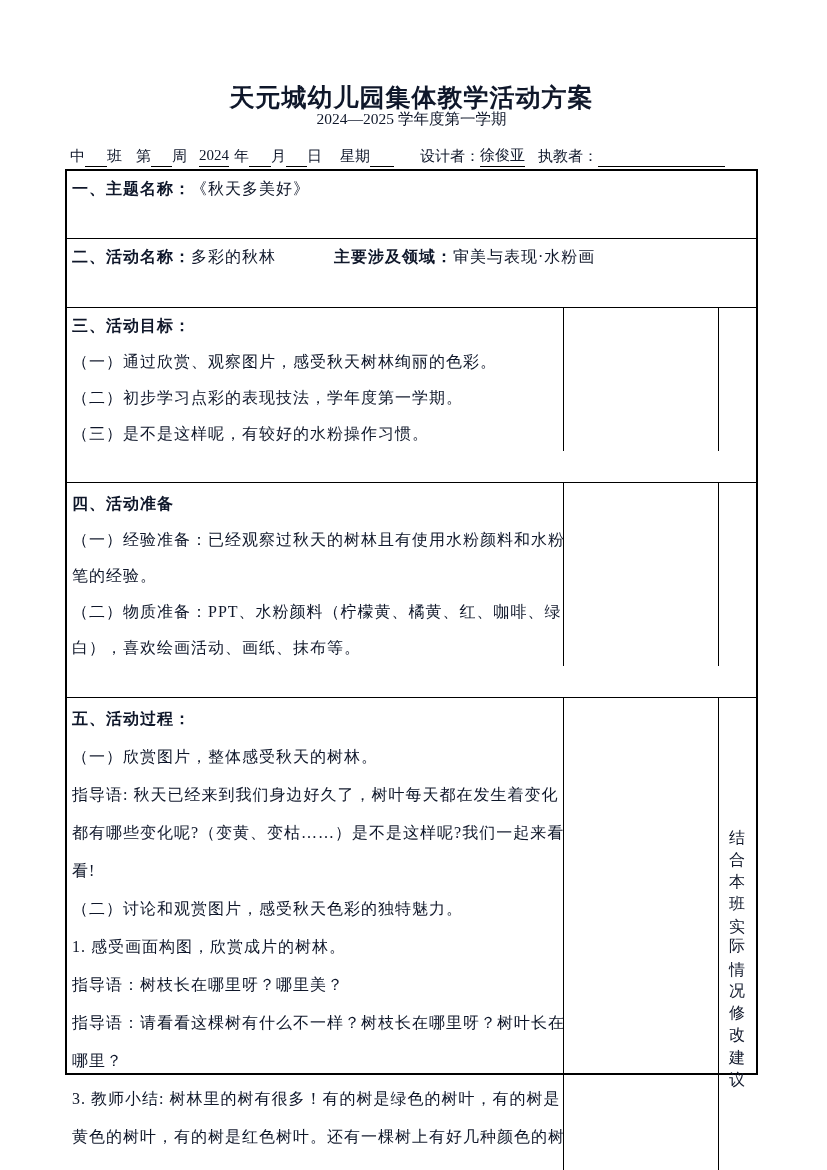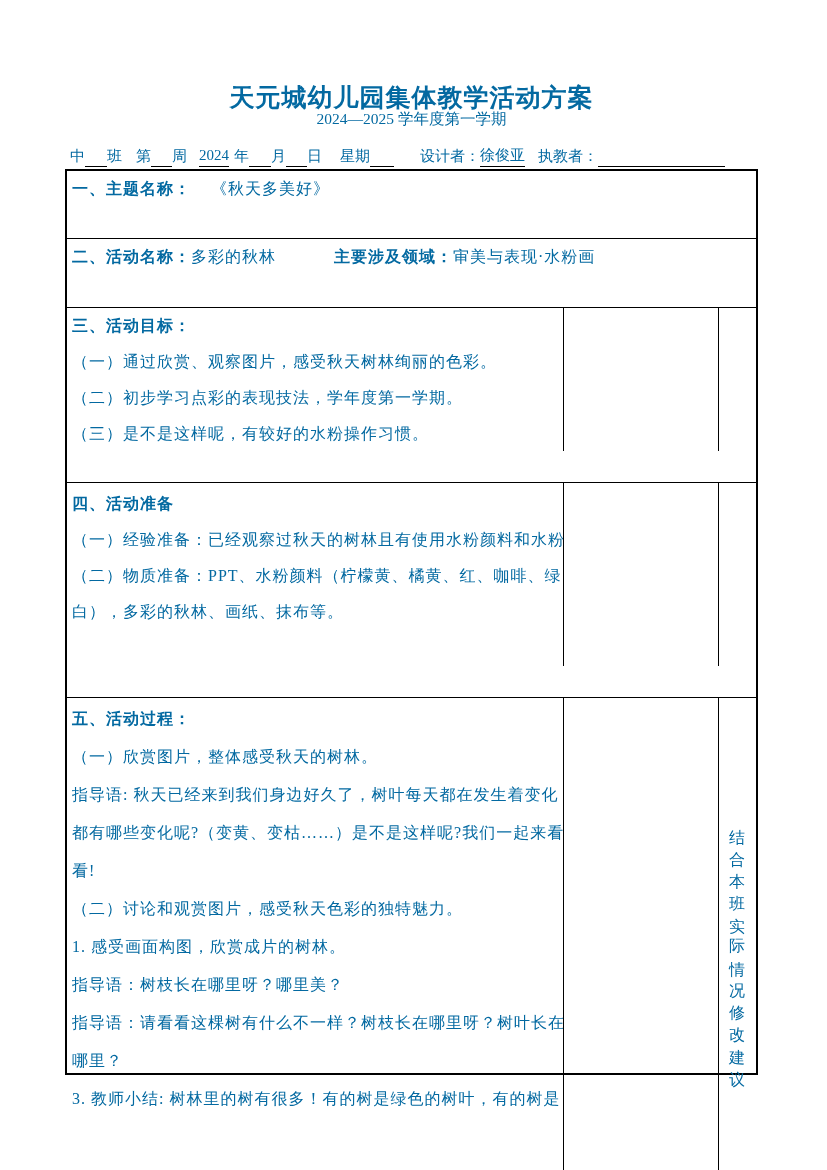--- a/index.html
+++ b/index.html
@@ -1,19 +1,19 @@
 <!DOCTYPE html>
 <html><head>
 <meta charset="utf-8">
 <style>
   html,body{margin:0;padding:0;background:#888;}
   *{box-sizing:border-box;}
   .page{
     position:relative;width:827px;height:1170px;background:#ffffff;
-    font-family:"Liberation Serif", serif;color:#0369a1;margin:0 auto;overflow:hidden;
+    font-family:"Liberation Serif", serif;color:#0f172a;margin:0 auto;overflow:hidden;
   }
   .doc-title{
     position:absolute;top:80px;left:65px;width:693px;text-align:center;
     font-family:"Liberation Sans", sans-serif;
     font-size:25px;font-weight:bold;letter-spacing:1px;line-height:34px;white-space:nowrap;
   }
   .doc-subtitle{
     position:absolute;top:109px;left:65px;width:693px;text-align:center;
     font-size:15.5px;line-height:20px;white-space:nowrap;
   }
@@ -26,21 +26,21 @@
   .blank{display:inline-block;border-bottom:1.5px solid #000;height:16px;}
   .ul{border-bottom:1.5px solid #000;}
   .g2{margin-left:14px;} .g3{margin-left:12px;} .g4{margin-left:18px;}
   .g5{margin-left:26px;} .g6{margin-left:13px;}
   .sp{display:inline-block;width:5px;}
 
   .sheet{
     position:absolute;top:169px;left:65px;width:693px;height:906px;
     border:2px solid #000;font-size:16px;letter-spacing:1px;
   }
-  .trow{position:relative;width:100%;gap:20px;}
+  .trow{position:relative;width:100%;}
   .bt{border-top:1.5px solid #000;margin-top:31px;}
   .r1{height:36px;display:flex;align-items:center;padding-left:5px;}
   .r2{height:38px;}
   .r3{height:144px;} .r4{height:184px;} .r5{height:500px;}
   .cols{display:flex;height:100%;}
   .cell-main{width:496px;height:100%;padding-left:5px;overflow:hidden;}
   .cell-mid{width:155px;height:100%;border-left:1.5px solid #000;}
   .cell-side{width:38px;height:100%;border-left:1.5px solid #000;
              display:flex;align-items:center;justify-content:center;overflow:hidden;}
   .lbl{font-weight:bold;white-space:nowrap;}
@@ -129,42 +129,44 @@
         <div class="cell-mid"></div>
         <div class="cell-side"></div>
       </div>
     </div>
 
     <div class="trow r4 bt">
       <div class="cols">
         <div class="cell-main">
           <div class="tl lbl">四、活动准备</div>
           <div class="tl">（一）经验准备：已经观察过秋天的树林且有使用水粉颜料和水粉</div>
+          <div class="tl">笔的经验。</div>
           <div class="tl">（二）物质准备：PPT、水粉颜料（柠檬黄、橘黄、红、咖啡、绿、</div>
-          <div class="tl">白），多彩的秋林、画纸、抹布等。</div>
+          <div class="tl">白），喜欢绘画活动、画纸、抹布等。</div>
         </div>
         <div class="cell-mid"></div>
         <div class="cell-side"></div>
       </div>
     </div>
 
     <div class="trow r5 bt">
       <div class="cols">
         <div class="cell-main">
           <div class="tl lbl">五、活动过程：</div>
           <div class="tl">（一）欣赏图片，整体感受秋天的树林。</div>
           <div class="tl">指导语: 秋天已经来到我们身边好久了，树叶每天都在发生着变化，</div>
           <div class="tl">都有哪些变化呢?（变黄、变枯……）是不是这样呢?我们一起来看</div>
           <div class="tl">看!</div>
           <div class="tl">（二）讨论和观赏图片，感受秋天色彩的独特魅力。</div>
           <div class="tl">1. 感受画面构图，欣赏成片的树林。</div>
           <div class="tl">指导语：树枝长在哪里呀？哪里美？</div>
           <div class="tl">指导语：请看看这棵树有什么不一样？树枝长在哪里呀？树叶长在</div>
           <div class="tl">哪里？</div>
           <div class="tl">3. 教师小结: 树林里的树有很多！有的树是绿色的树叶，有的树是</div>
+          <div class="tl">黄色的树叶，有的树是红色树叶。还有一棵树上有好几种颜色的树</div>
         </div>
         <div class="cell-mid"></div>
         <div class="cell-side">
           <div class="vtext">结合本班实际情况修改建议</div>
         </div>
       </div>
     </div>
 
   </div>
 </div>

